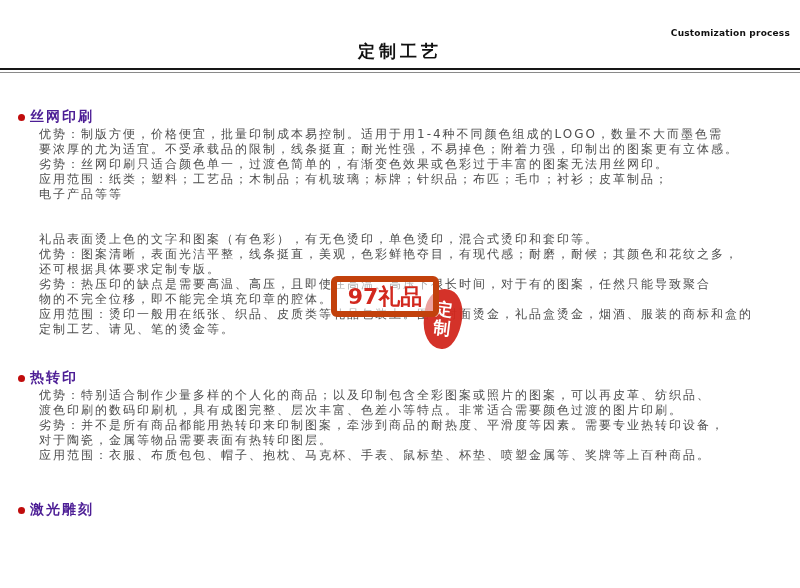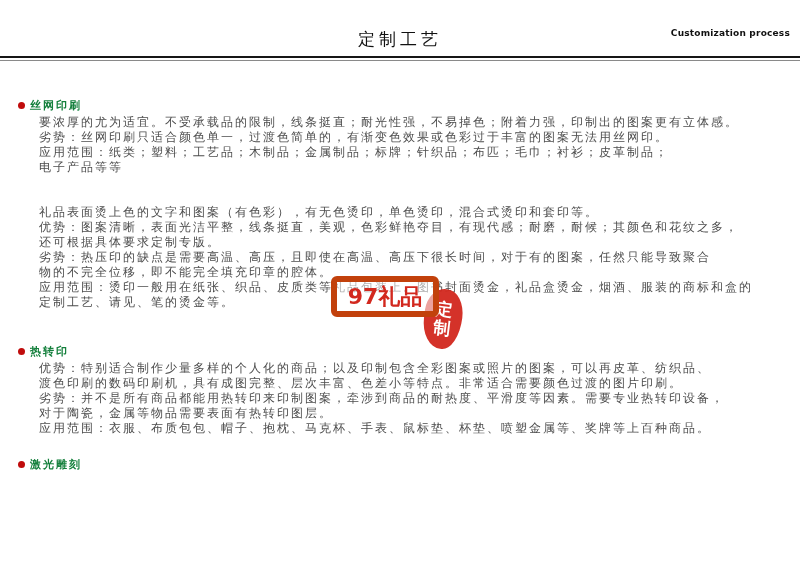--- a/index.html
+++ b/index.html
@@ -14,24 +14,24 @@
   .page {
     position: relative;
     width: 800px;
     height: 588px;
     background: #ffffff;
   }
   
   .hdr-title {
     text-align: center;
     font-size: 17px;
-    font-weight: normal;
+    font-weight: bold;
     color: #111111;
     letter-spacing: 4px;
-    padding-top: 30px;
+    padding-top: 42px;
     line-height: 18px;
   }
   .hdr-sub {
     position: absolute;
     top: 28px;
     right: 10px;
     font-size: 9px;
     font-weight: bold;
     color: #111111;
     letter-spacing: 0.2px;
@@ -60,41 +60,41 @@
   }
   .bullet {
     width: 7px;
     height: 7px;
     border-radius: 50%;
     background: #c00c0c;
     margin-right: 5px;
     flex: 0 0 auto;
   }
   .sec-title {
-    color: #15803d;
-    font-size: 11px;
+    color: #4c1d95;
+    font-size: 14px;
     font-weight: bold;
     letter-spacing: 2px;
     white-space: nowrap;
   }
   .sec-body {
     margin-left: 21px;
     color: #4d4d4d;
     font-size: 12px;
   }
   .sec-body .line {
     line-height: 15px;
     height: 15px;
     letter-spacing: 2px;
     white-space: nowrap;
   }
   .mt-s1 { margin-top: 36px; }
   .mt-s2 { margin-top: 30px; }
   .mt-s3 { margin-top: 33px; }
-  .mt-s4 { margin-top: 20px; }
+  .mt-s4 { margin-top: 39px; }
   
   .wm-badge {
     position: absolute;
     left: 331px;
     top: 276px;
     width: 96px;
     height: 29px;
     border: 6px solid #c2410c;
     border-radius: 6px;
     background: rgba(255,255,255,0.55);
@@ -140,23 +140,24 @@
   <div class="rule-thin"></div>
 
   <div class="content">
 
     <div class="section mt-s1">
       <div class="sec-head">
         <span class="bullet"></span>
         <span class="sec-title">丝网印刷</span>
       </div>
       <div class="sec-body">
+          <div class="line">优势：制版方便，价格便宜，批量印制成本易控制。适用于用1-4种不同颜色组成的LOGO，数量不大而墨色需</div>
           <div class="line">要浓厚的尤为适宜。不受承载品的限制，线条挺直；耐光性强，不易掉色；附着力强，印制出的图案更有立体感。</div>
           <div class="line">劣势：丝网印刷只适合颜色单一，过渡色简单的，有渐变色效果或色彩过于丰富的图案无法用丝网印。</div>
-          <div class="line">应用范围：纸类；塑料；工艺品；木制品；金属制品；标牌；针织品；布匹；毛巾；衬衫；皮革制品；</div>
+          <div class="line">应用范围：纸类；塑料；工艺品；木制品；有机玻璃；标牌；针织品；布匹；毛巾；衬衫；皮革制品；</div>
           <div class="line">电子产品等等</div>
         </div>
     </div>
 
     <div class="section mt-s2">
       <div class="sec-body">
           <div class="line">礼品表面烫上色的文字和图案（有色彩），有无色烫印，单色烫印，混合式烫印和套印等。</div>
           <div class="line">优势：图案清晰，表面光洁平整，线条挺直，美观，色彩鲜艳夺目，有现代感；耐磨，耐候；其颜色和花纹之多，</div>
           <div class="line">还可根据具体要求定制专版。</div>
           <div class="line">劣势：热压印的缺点是需要高温、高压，且即使在高温、高压下很长时间，对于有的图案，任然只能导致聚合</div>

